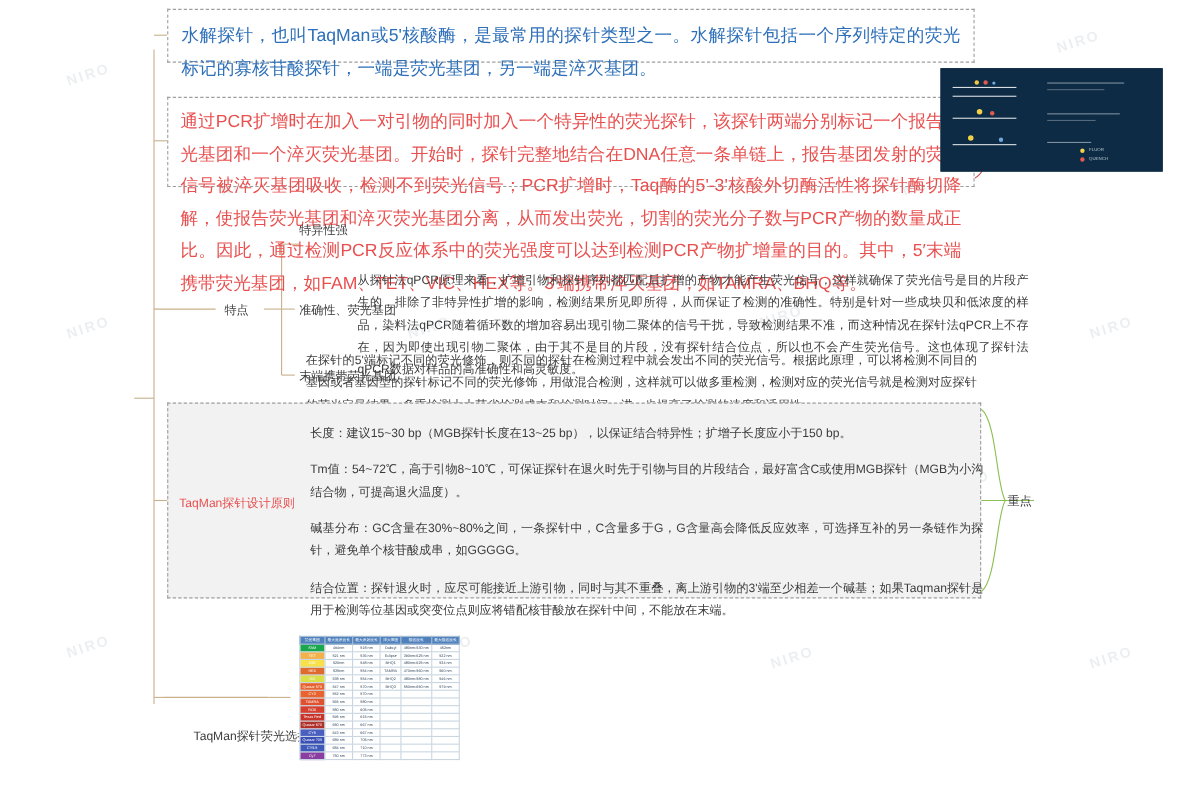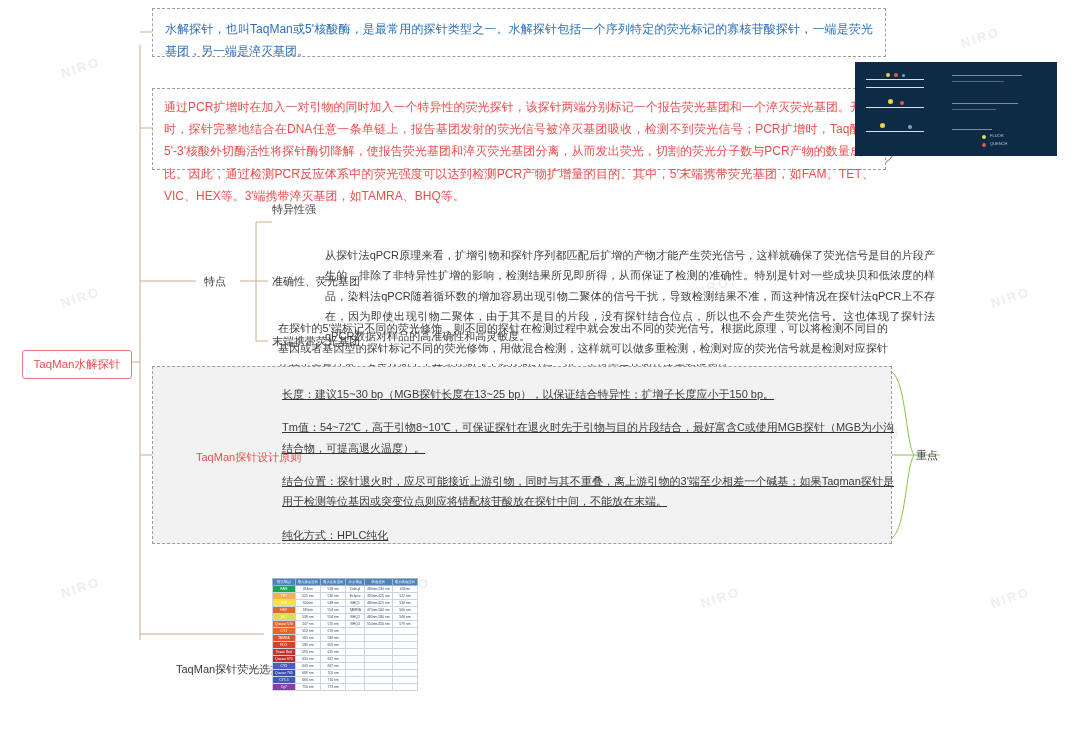--- a/index.html
+++ b/index.html
@@ -54,38 +54,38 @@
     position: absolute;
     border: 1px dashed #9e9e9e;
     background: #ffffff;
     box-sizing: border-box;
   }
   .dashed-box.gray-fill {
     background: #f2f2f2;
   }
 
   .para {
-    font-size: 12px;
+    font-size: 16px;
     line-height: 1.85;
     color: #3b3b3b;
     text-align: justify;
   }
   .para.red { color: #e8504f; }
   .para.blue { color: #2d6fb8; }
 
   .topbox-inner { padding: 9px 12px 9px 12px; }
 
   
   .label {
     position: absolute;
     font-size: 11px;
     color: #3b3b3b;
     white-space: nowrap;
   }
-  .label.red { color: #e8504f; margin-left: 33px; }
+  .label.red { color: #e8504f; }
 
   
   .feat-text {
     position: absolute;
     font-size: 11px;
     line-height: 1.85;
     color: #3b3b3b;
     text-align: justify;
   }
 
@@ -203,23 +203,20 @@
     <path d="M892 455 L 940 455" stroke="#8bbf50" stroke-width="1" fill="none"></path>
     <path d="M892 372 C 906 382, 906 444, 914 455 C 906 466, 906 528, 892 538" stroke="#8bbf50" stroke-width="1" fill="none"></path>
 
     <path d="M244 634 L 264 634" stroke="#c7b08a" stroke-width="1" fill="none"></path>
 
     <path d="M268 222 L272 222" stroke="#c7b08a" stroke-width="1" fill="none"></path>
 
     <path d="M930 128 L 952 128 L 952 155" stroke="#c94f4f" stroke-width="0" fill="none"></path>
   </svg>
 
-  <div class="root-node">
-    <span>TaqMan水解探针</span>
-  </div>
 
   <div class="dashed-box" style="left:152px; top:8px; width:734px; height:49px;">
     <div class="topbox-inner">
       <div class="para blue">水解探针，也叫TaqMan或5'核酸酶，是最常用的探针类型之一。水解探针包括一个序列特定的荧光标记的寡核苷酸探针，一端是荧光基团，另一端是淬灭基团。</div>
     </div>
   </div>
 
   <div class="dashed-box" style="left:152px; top:88px; width:734px; height:82px;">
     <div class="topbox-inner" style="padding:7px 11px;">
       <div class="para red">通过PCR扩增时在加入一对引物的同时加入一个特异性的荧光探针，该探针两端分别标记一个报告荧光基团和一个淬灭荧光基团。开始时，探针完整地结合在DNA任意一条单链上，报告基团发射的荧光信号被淬灭基团吸收，检测不到荧光信号；PCR扩增时，Taq酶的5'-3'核酸外切酶活性将探针酶切降解，使报告荧光基团和淬灭荧光基团分离，从而发出荧光，切割的荧光分子数与PCR产物的数量成正比。因此，通过检测PCR反应体系中的荧光强度可以达到检测PCR产物扩增量的目的。其中，5′末端携带荧光基团，如FAM、TET、VIC、HEX等。3′端携带淬灭基团，如TAMRA、BHQ等。</div>
@@ -272,23 +269,24 @@
 
   <div class="feat-text" style="left:278px; top:245px; width:610px;margin-left:47px;">从探针法qPCR原理来看，扩增引物和探针序列都匹配后扩增的产物才能产生荧光信号，这样就确保了荧光信号是目的片段产生的，排除了非特异性扩增的影响，检测结果所见即所得，从而保证了检测的准确性。特别是针对一些成块贝和低浓度的样品，染料法qPCR随着循环数的增加容易出现引物二聚体的信号干扰，导致检测结果不准，而这种情况在探针法qPCR上不存在，因为即使出现引物二聚体，由于其不是目的片段，没有探针结合位点，所以也不会产生荧光信号。这也体现了探针法qPCR数据对样品的高准确性和高灵敏度。</div>
   <div class="feat-text" style="left:278px; top:318px; width:610px;">在探针的5'端标记不同的荧光修饰，则不同的探针在检测过程中就会发出不同的荧光信号。根据此原理，可以将检测不同目的基因或者基因型的探针标记不同的荧光修饰，用做混合检测，这样就可以做多重检测，检测对应的荧光信号就是检测对应探针的荧光定量结果，多重检测大大节省检测成本和检测时间，进一步提高了检测的速度和适用性。</div>
 
   <div class="dashed-box gray-fill" style="left:152px; top:366px; width:740px; height:178px;"></div>
 
   <div class="label red" style="left:163px; top:450px;">
     <span>TaqMan探针设计原则</span>
   </div>
 
-  <div class="dp-list" style="position:absolute; left:268px; top:372px; width:612px;text-decoration:underline;">
+  <div class="dp-list" style="position:absolute; left:268px; top:372px; width:612px;">
     <div class="dp-row">长度：建议15~30 bp（MGB探针长度在13~25 bp），以保证结合特异性；扩增子长度应小于150 bp。</div>
     <div class="dp-row">Tm值：54~72℃，高于引物8~10℃，可保证探针在退火时先于引物与目的片段结合，最好富含C或使用MGB探针（MGB为小沟结合物，可提高退火温度）。</div>
+    <div class="dp-row">碱基分布：GC含量在30%~80%之间，一条探针中，C含量多于G，G含量高会降低反应效率，可选择互补的另一条链作为探针，避免单个核苷酸成串，如GGGGG。</div>
     <div class="dp-row">结合位置：探针退火时，应尽可能接近上游引物，同时与其不重叠，离上游引物的3'端至少相差一个碱基；如果Taqman探针是用于检测等位基因或突变位点则应将错配核苷酸放在探针中间，不能放在末端。</div>
     <div class="dp-row">纯化方式：HPLC纯化</div>
   </div>
 
   <div class="label" style="left:916px; top:448px;">
     <span>重点</span>
   </div>
 
   <div class="label" style="left:148px; top:662px;margin-left:28px;">
     <span>TaqMan探针荧光选择</span>

